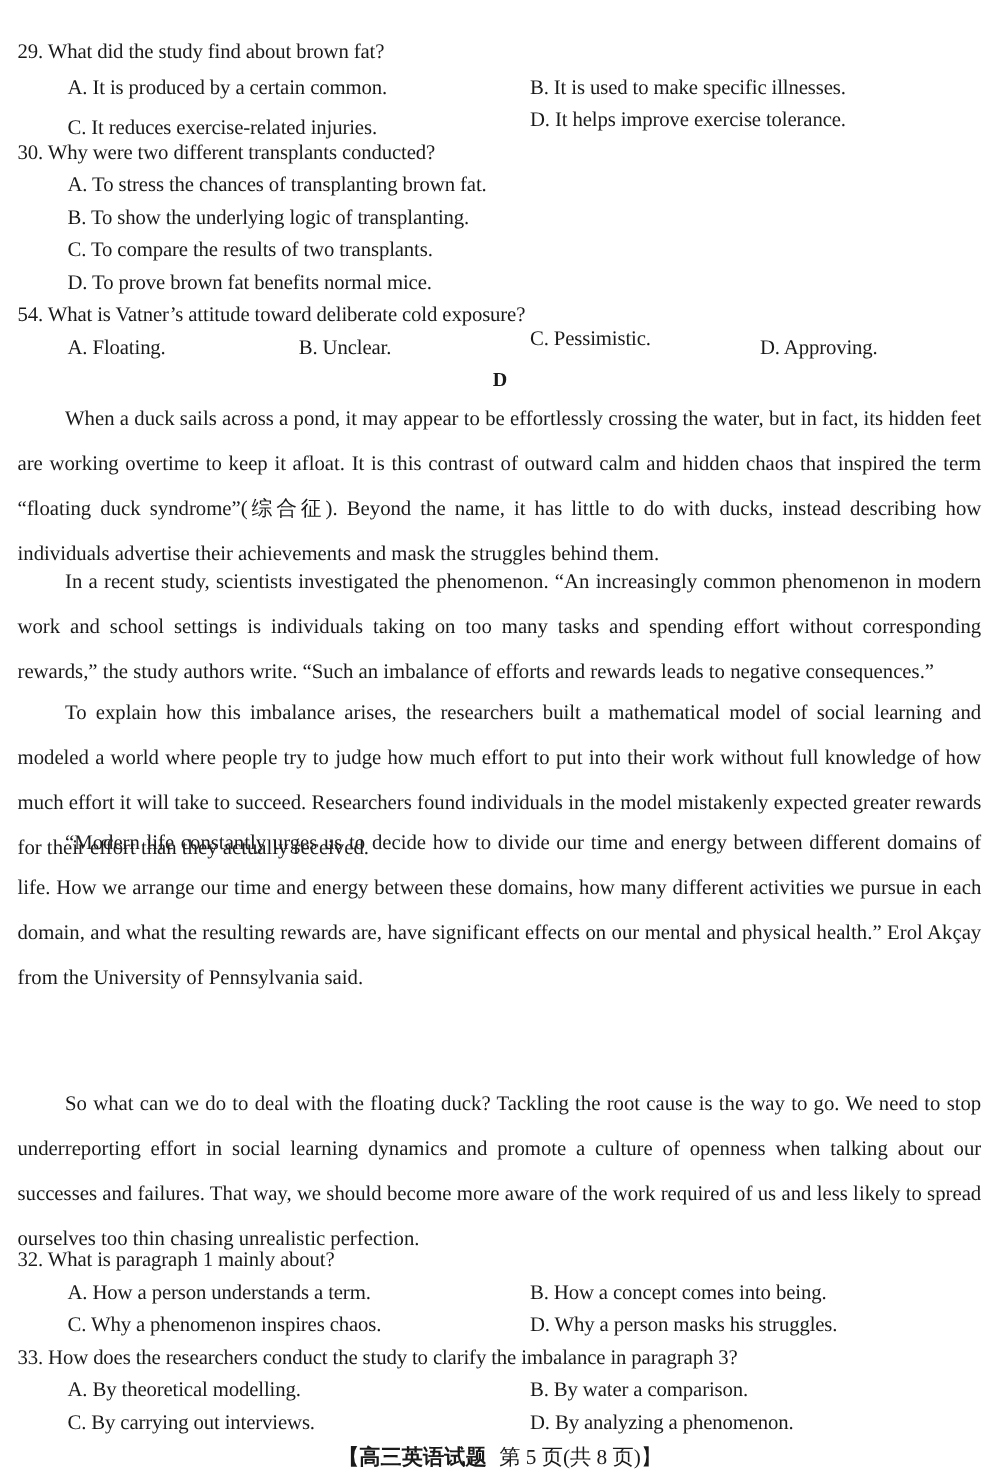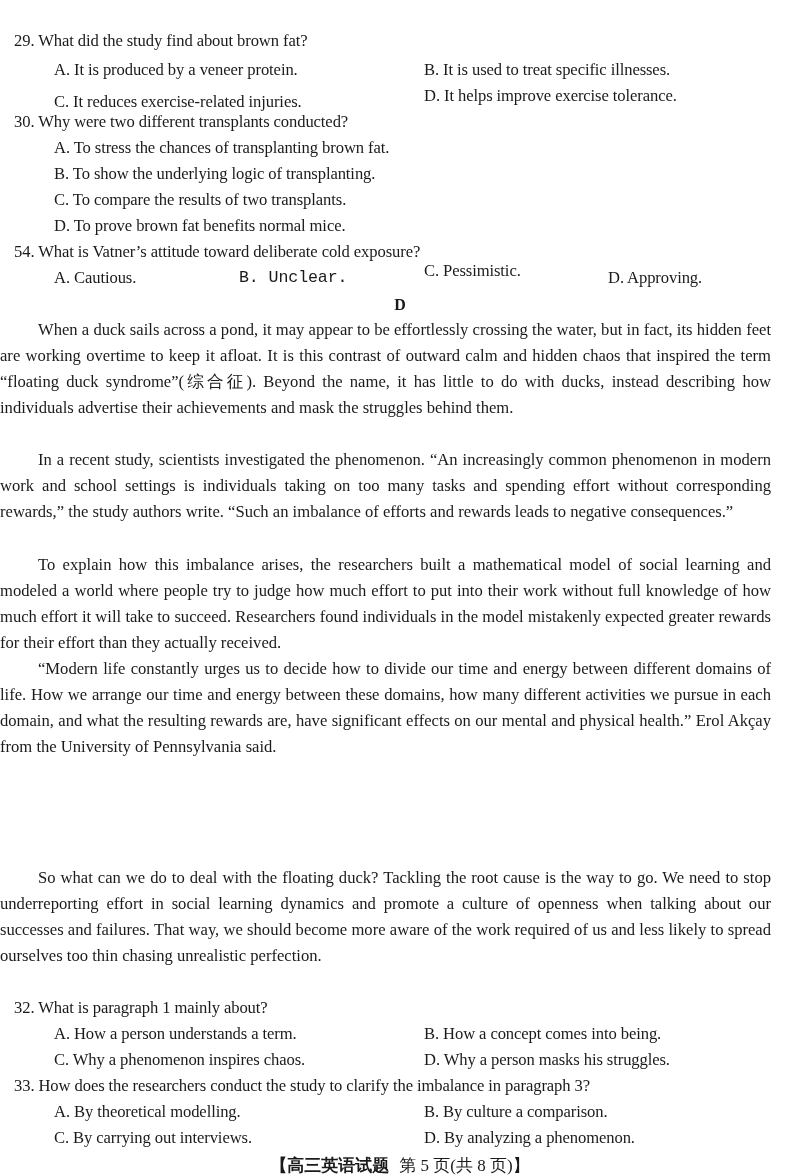--- a/index.html
+++ b/index.html
@@ -11,62 +11,62 @@
     color: #1a1a1a;
     font-size: 16.6px;
     line-height: 26px;
   }
   .page { position: relative; width: 656px; height: 1176px; padding: 4px; box-sizing: border-box; margin-top: 20px; }
   .q-stem { position: absolute; left: 14px; white-space: nowrap; letter-spacing: -0.1px; }
   .opt { position: absolute; white-space: nowrap; letter-spacing: -0.1px; }
   .col-a { left: 54px; }
   .col-b { left: 424px; }
   .col4-a { left: 54px; }
-  .col4-b { left: 239px; font-family: Liberation Mono, monospace; }
+  .col4-b { left: 239px; }
   .col4-c { left: 424px; }
   .col4-d { left: 608px; }
   .section-letter {
     position: absolute; top: 272px; left: 0; width: 800px; text-align: center;
     font-weight: bold; font-size: 16px;
   }
   .para {
-    position: absolute; left: 0; width: 771px;
+    position: absolute; left: 14px; width: 771px;
     text-align: justify; text-indent: 38px;
-    line-height: 26px;
+    line-height: 36px;
   }
   .footer {
     position: absolute; top: 1133px; left: 0; width: 800px; text-align: center;
     font-size: 17px; font-weight: bold;
   }
   .footer .pg { font-weight: normal; margin-left: 10px; }
 </style>
 </head>
 <body>
 
 <div class="page">
 
   <div>
     <div class="q-stem" style="top:8px">29. What did the study find about brown fat?</div>
-    <div class="opt col-a" style="top:37px">A. It is produced by a veneer protein.</div>
-    <div class="opt col-b" style="top:37px">B. It is used to treat specific illnesses.</div>
+    <div class="opt col-a" style="top:37px">A. It is produced by a certain common.</div>
+    <div class="opt col-b" style="top:37px">B. It is used to make specific illnesses.</div>
     <div class="opt col-a" style="top:69px">C. It reduces exercise-related injuries.</div>
     <div class="opt col-b" style="top:63px">D. It helps improve exercise tolerance.</div>
   </div>
 
   <div>
     <div class="q-stem" style="top:89px">30. Why were two different transplants conducted?</div>
     <div class="opt col-a" style="top:115px">A. To stress the chances of transplanting brown fat.</div>
     <div class="opt col-a" style="top:141px">B. To show the underlying logic of transplanting.</div>
     <div class="opt col-a" style="top:167px">C. To compare the results of two transplants.</div>
     <div class="opt col-a" style="top:193px">D. To prove brown fat benefits normal mice.</div>
   </div>
 
   <div>
     <div class="q-stem" style="top:219px">54. What is Vatner’s attitude toward deliberate cold exposure?</div>
-    <div class="opt col4-a" style="top:245px">A. Cautious.</div>
+    <div class="opt col4-a" style="top:245px">A. Floating.</div>
     <div class="opt col4-b" style="top:245px">B. Unclear.</div>
     <div class="opt col4-c" style="top:238px">C. Pessimistic.</div>
     <div class="opt col4-d" style="top:245px">D. Approving.</div>
   </div>
 
   <div class="section-letter">D</div>
 
   <p class="para" style="top:297px; margin:0">When a duck sails across a pond, it may appear to be effortlessly crossing the water, but in fact, its hidden feet are working overtime to keep it afloat. It is this contrast of outward calm and hidden chaos that inspired the term “floating duck syndrome”(综合征). Beyond the name, it has little to do with ducks, instead describing how individuals advertise their achievements and mask the struggles behind them.</p>
   <p class="para" style="top:427px; margin:0">In a recent study, scientists investigated the phenomenon. “An increasingly common phenomenon in modern work and school settings is individuals taking on too many tasks and spending effort without corresponding rewards,” the study authors write. “Such an imbalance of efforts and rewards leads to negative consequences.”</p>
   <p class="para" style="top:532px; margin:0">To explain how this imbalance arises, the researchers built a mathematical model of social learning and modeled a world where people try to judge how much effort to put into their work without full knowledge of how much effort it will take to succeed. Researchers found individuals in the model mistakenly expected greater rewards for their effort than they actually received.</p>
@@ -77,21 +77,21 @@
     <div class="q-stem" style="top:975px">32. What is paragraph 1 mainly about?</div>
     <div class="opt col-a" style="top:1001px">A. How a person understands a term.</div>
     <div class="opt col-b" style="top:1001px">B. How a concept comes into being.</div>
     <div class="opt col-a" style="top:1027px">C. Why a phenomenon inspires chaos.</div>
     <div class="opt col-b" style="top:1027px">D. Why a person masks his struggles.</div>
   </div>
 
   <div>
     <div class="q-stem" style="top:1053px">33. How does the researchers conduct the study to clarify the imbalance in paragraph 3?</div>
     <div class="opt col-a" style="top:1079px">A. By theoretical modelling.</div>
-    <div class="opt col-b" style="top:1079px">B. By culture a comparison.</div>
+    <div class="opt col-b" style="top:1079px">B. By water a comparison.</div>
     <div class="opt col-a" style="top:1105px">C. By carrying out interviews.</div>
     <div class="opt col-b" style="top:1105px">D. By analyzing a phenomenon.</div>
   </div>
 
   <div class="footer">
     <span>【高三英语试题</span><span class="pg">第 5 页(共 8 页)】</span>
   </div>
 
 </div>
 

